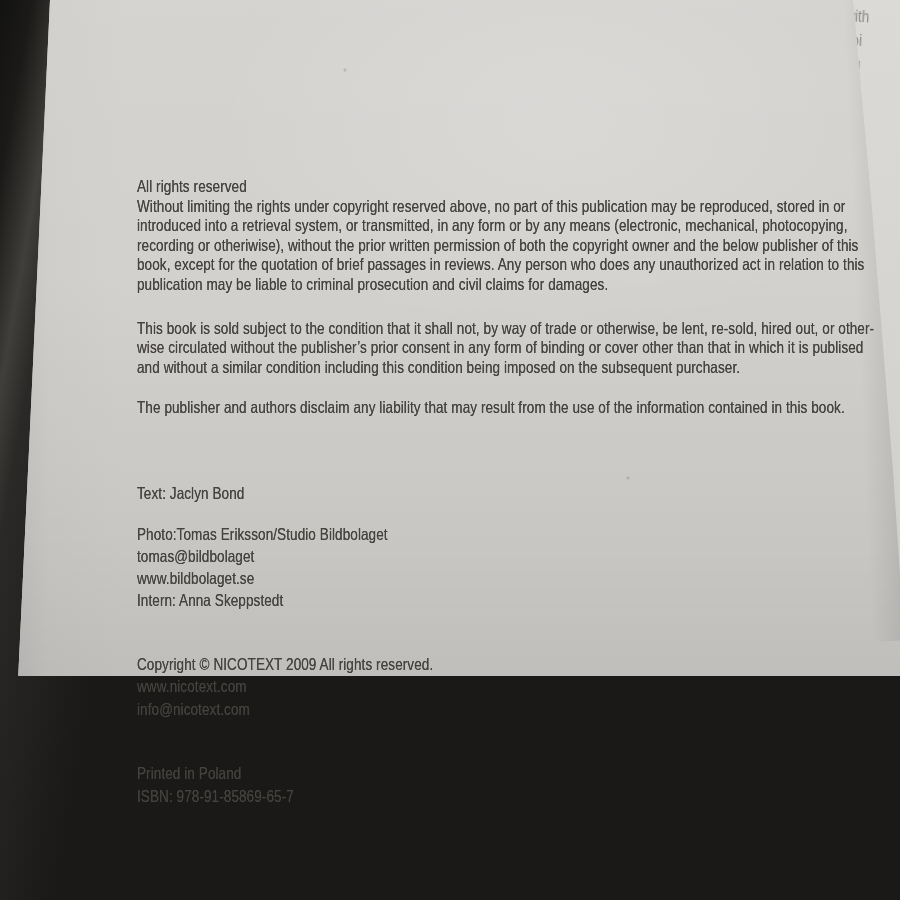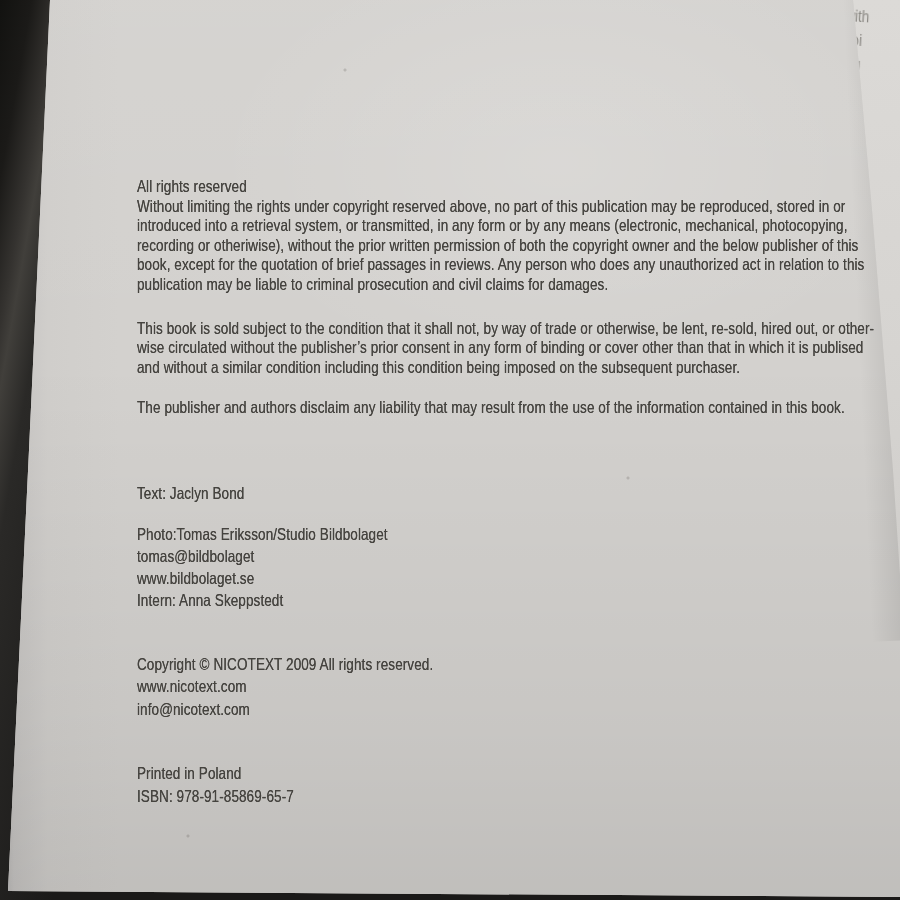--- a/index.html
+++ b/index.html
@@ -16,21 +16,21 @@
   }
   .facing-fragments{
     position:absolute;top:4px;left:10px;
     transform:rotate(3.5deg) scaleX(0.85);transform-origin:0 0;
     font-size:16px;line-height:24px;color:#8b8984;
     white-space:nowrap;filter:blur(0.4px);
   }
   .facing-fragments div{height:24px;}
   
   .main-page{
-    position:absolute;top:0;left:0;width:900px;height:900px;
+    position:absolute;top:0;left:0;width:900px;height:676px;
     clip-path:polygon(50px 0,853px 0,872px 210px,893px 470px,900px 575px,900px 897px,8px 891px,29px 450px);
     background:
       radial-gradient(ellipse 500px 320px at 62% 18%,rgba(255,255,255,0.14),rgba(255,255,255,0) 70%),
       radial-gradient(circle 2px at 345px 70px,rgba(120,115,110,0.35) 0 1px,transparent 2px),
       radial-gradient(circle 2px at 628px 478px,rgba(120,115,110,0.3) 0 1px,transparent 2px),
       radial-gradient(circle 2px at 188px 836px,rgba(120,115,110,0.3) 0 1px,transparent 2px),
       linear-gradient(to right,#b3b1af 0px,#c6c4c2 14px,#d0cecb 48px,#d3d1ce 120px,#d3d1ce 100%),
       #d3d1ce;
   }
   .main-page .shade{

